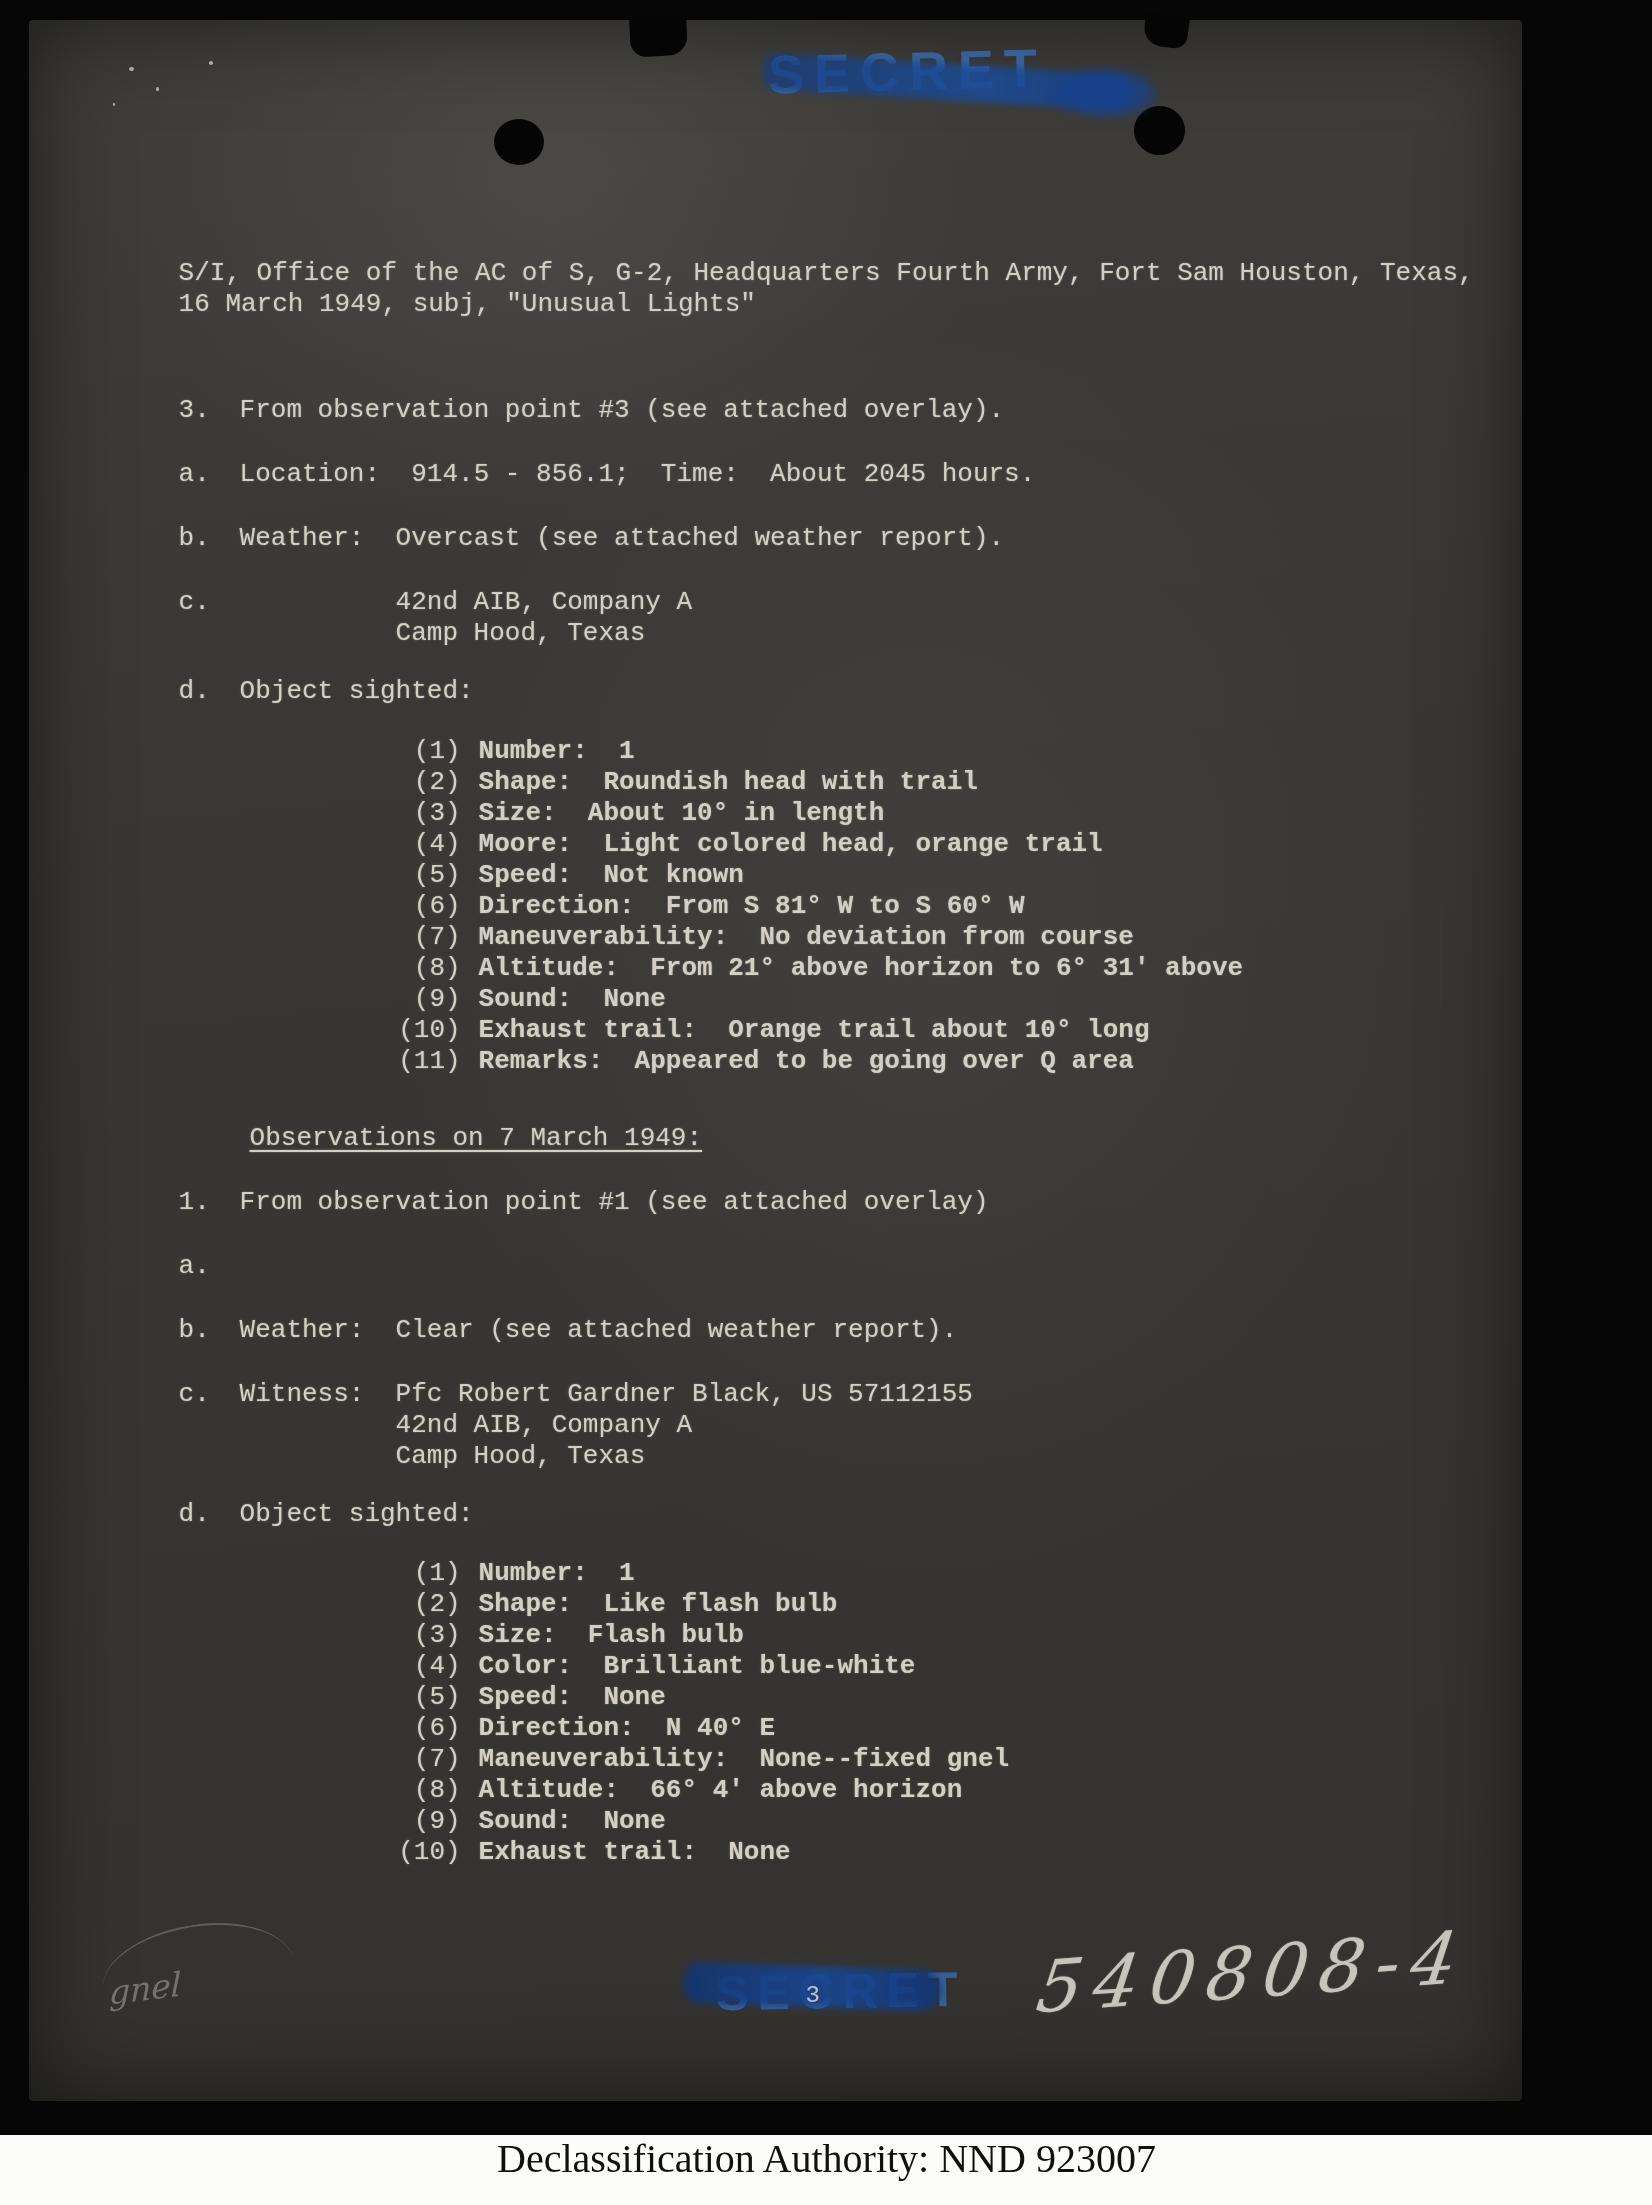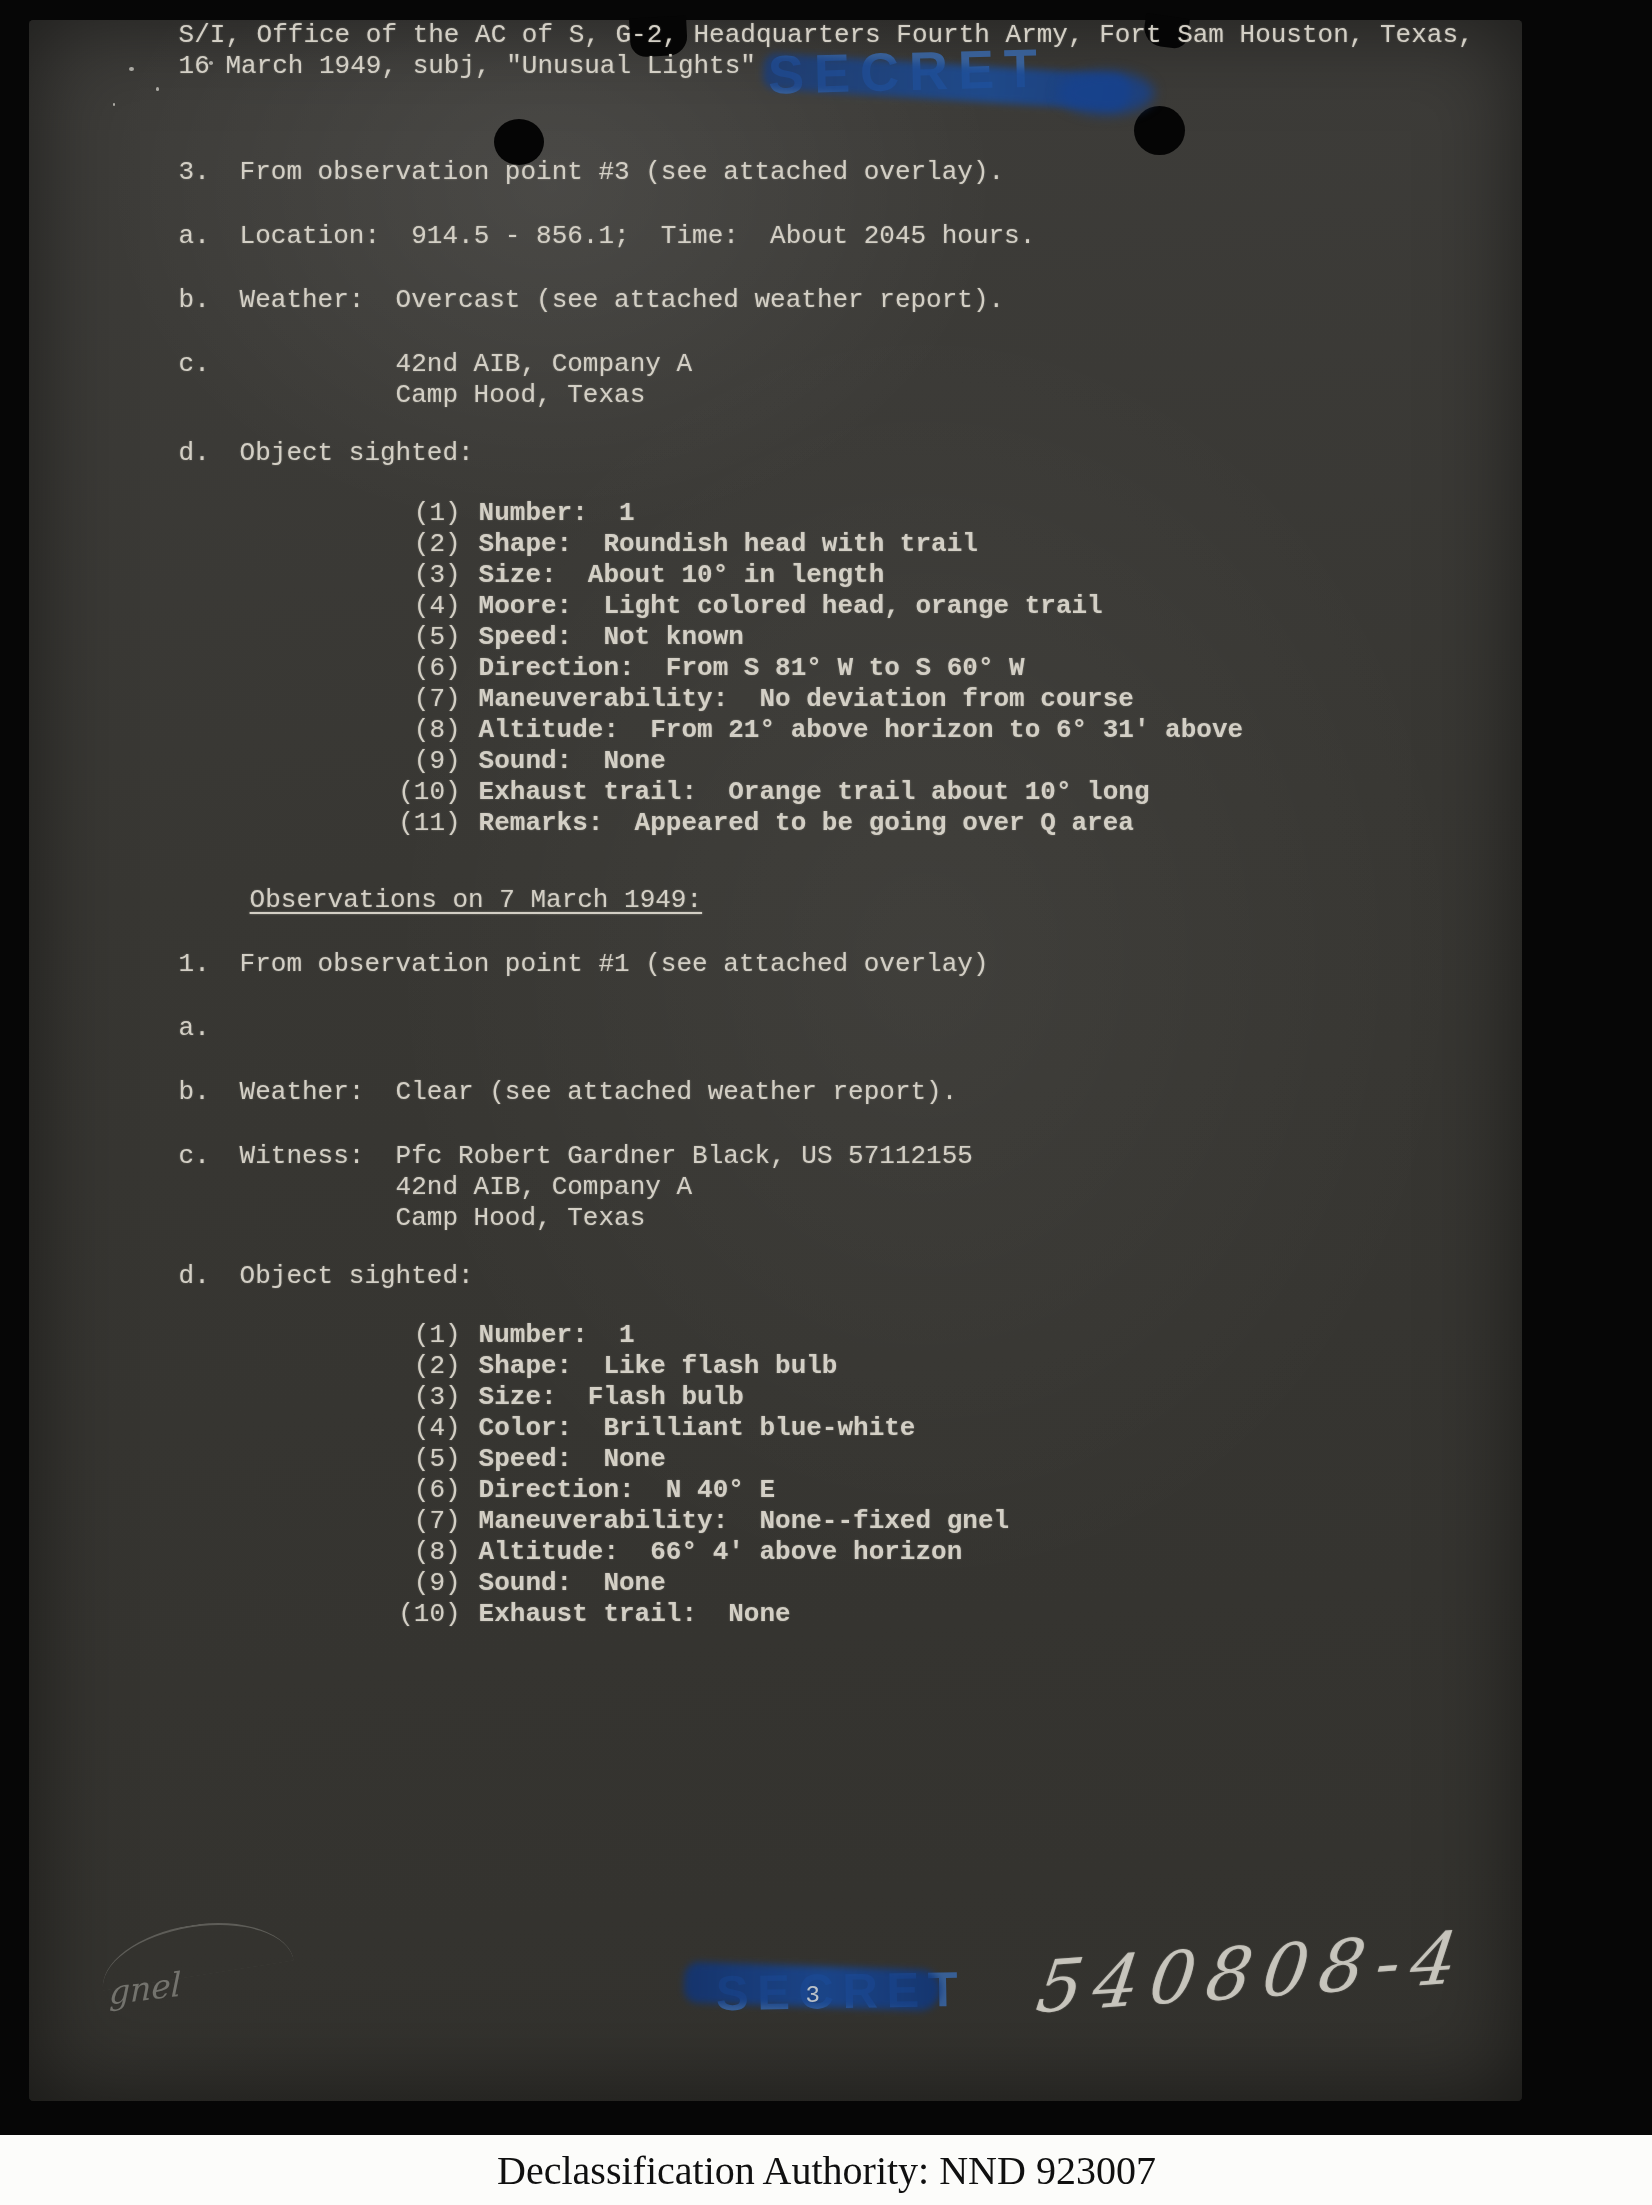--- a/index.html
+++ b/index.html
@@ -20,21 +20,21 @@
   
   .hole { position:absolute; background:#050505; border-radius:50%; }
   .hole1 { left:465px; top:99px; width:50px; height:46px; }
   .hole2 { left:1105px; top:86px; width:51px; height:49px; }
   .notch { position:absolute; left:601px; top:-2.9px; width:57px; height:39px; background:#050505; border-radius:0 0 18.6px 15.7px; transform:rotate(-3deg); }
   .tear2 { position:absolute; left:1115px; top:-4.3px; width:44px; height:31px; background:#050505; border-radius:0 0 13px 18.6px; transform:rotate(8deg); }
   .speck { position:absolute; background:rgba(232,230,222,0.65); border-radius:50%; }
 
   
   .content {
-    position:absolute; left:150px; top:0; width:1342px; 
+    position:absolute; left:150px; top:15px; width:1342px; padding-top:223px;
     font-family:"Liberation Mono","DejaVu Sans Mono",monospace;
     font-size:26px; line-height:31px;
     color:#d3cfc5; text-shadow:0 0 2.1px rgba(222,217,206,0.38);
   }
   .t { white-space:pre-wrap; }
   .sec  { display:flex; }
   .sec3 { margin-top:75px; }
   .sec1 { margin-top:33px; }
   .snum { width:61px; flex:none; }
   .sub  { display:flex; margin-top:33px; }
@@ -70,21 +70,21 @@
     transform:rotate(-4deg) skewX(-12deg); text-shadow:0 0 1.4px rgba(214,211,202,0.5); }
   .pencil { position:absolute; left:80px; top:1949px;
     font-family:"DejaVu Serif",serif; font-style:italic; font-size:33px;
     color:rgba(206,204,197,0.42); transform:rotate(-7deg) skewX(-8deg); }
   .pencil-line { position:absolute; left:69px; top:1905px; width:193px; height:51px;
     border-top:2.1px solid rgba(206,204,197,0.28); border-radius:50% 50% 0 0 / 100% 100% 0 0;
     transform:rotate(-9deg); }
 
   
   .footer { position:absolute; left:0; bottom:0; width:1653px; height:70px; background:#fcfcfa;
-    display:flex; align-items:center; justify-content:center; }
+    display:flex; align-items:flex-start; justify-content:center; }
   .footer-text { font-family:"Liberation Serif",serif; font-size:40px; color:#101010; }
 </style>
 </head>
 <body>
 
 <div class="paper">
 
   <div class="notch"></div>
   <div class="tear2"></div>
   <div class="hole hole1"></div>

